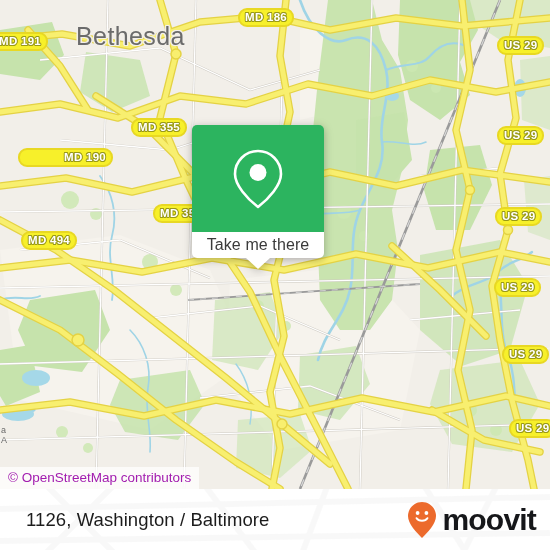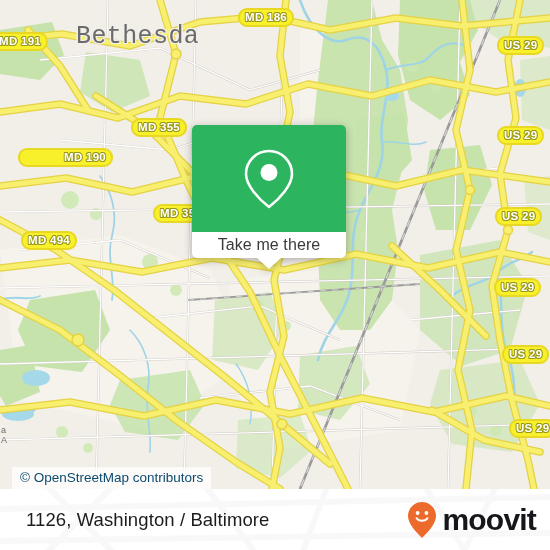--- a/index.html
+++ b/index.html
@@ -21,21 +21,20 @@
   .city-label{
     position:absolute;
     color:#6b6b6b;
     font-size:25px;
     font-weight:normal;
     letter-spacing:.4px;
     text-shadow:
       1.4px 0 #f2efe9,-1.4px 0 #f2efe9,0 1.4px #f2efe9,0 -1.4px #f2efe9,
       1px 1px #f2efe9,-1px -1px #f2efe9,1px -1px #f2efe9,-1px 1px #f2efe9;
     white-space:nowrap;
-    font-family:Liberation Mono, monospace;
   }
   .shield{
     position:absolute;
     background:#f7f02a;
     border:2px solid #e8d823;
     border-radius:9px;
     color:#ffffff;
     font-size:11.5px;
     font-weight:bold;
     letter-spacing:.3px;
@@ -48,30 +47,29 @@
   }
   .frag-label{
     position:absolute;color:#6b6b6b;font-size:9px;line-height:10px;
     white-space:nowrap;
   }
 
   
   .attribution{
     position:absolute;left:0;bottom:0;
     background:rgba(255,255,255,.72);
-    color:#0c4a6e;
+    color:#a21caf;
     font-size:13.5px;
     padding:3px 8px 4px 8px;
     white-space:nowrap;
-    margin-left:12px;
   }
 
   
   .popup{
-    position:absolute;left:192px;top:125px;width:154px;
+    position:absolute;left:192px;top:125px;width:132px;
     filter:drop-shadow(0 2px 4px rgba(0,0,0,.28));
   }
   .popup-head{
     background:#2cb45f;
     height:107px;
     border-radius:5px 5px 0 0;
     display:flex;align-items:center;justify-content:center;
   }
   .popup-body{
     background:#ffffff;

